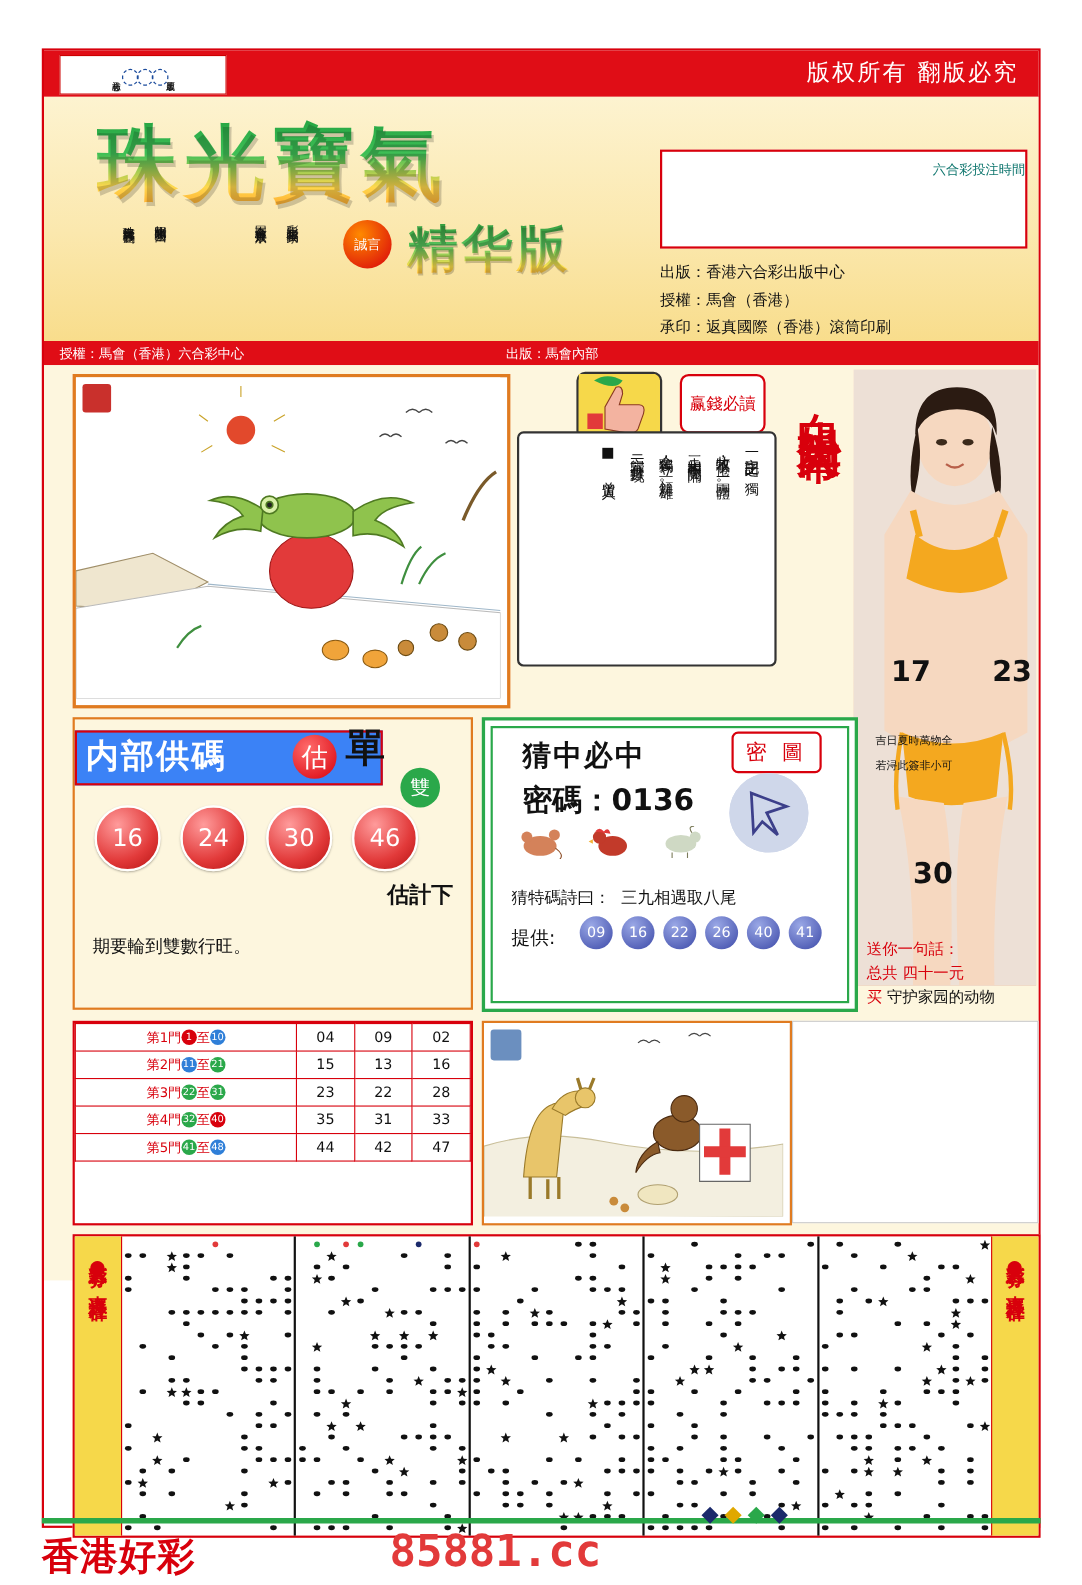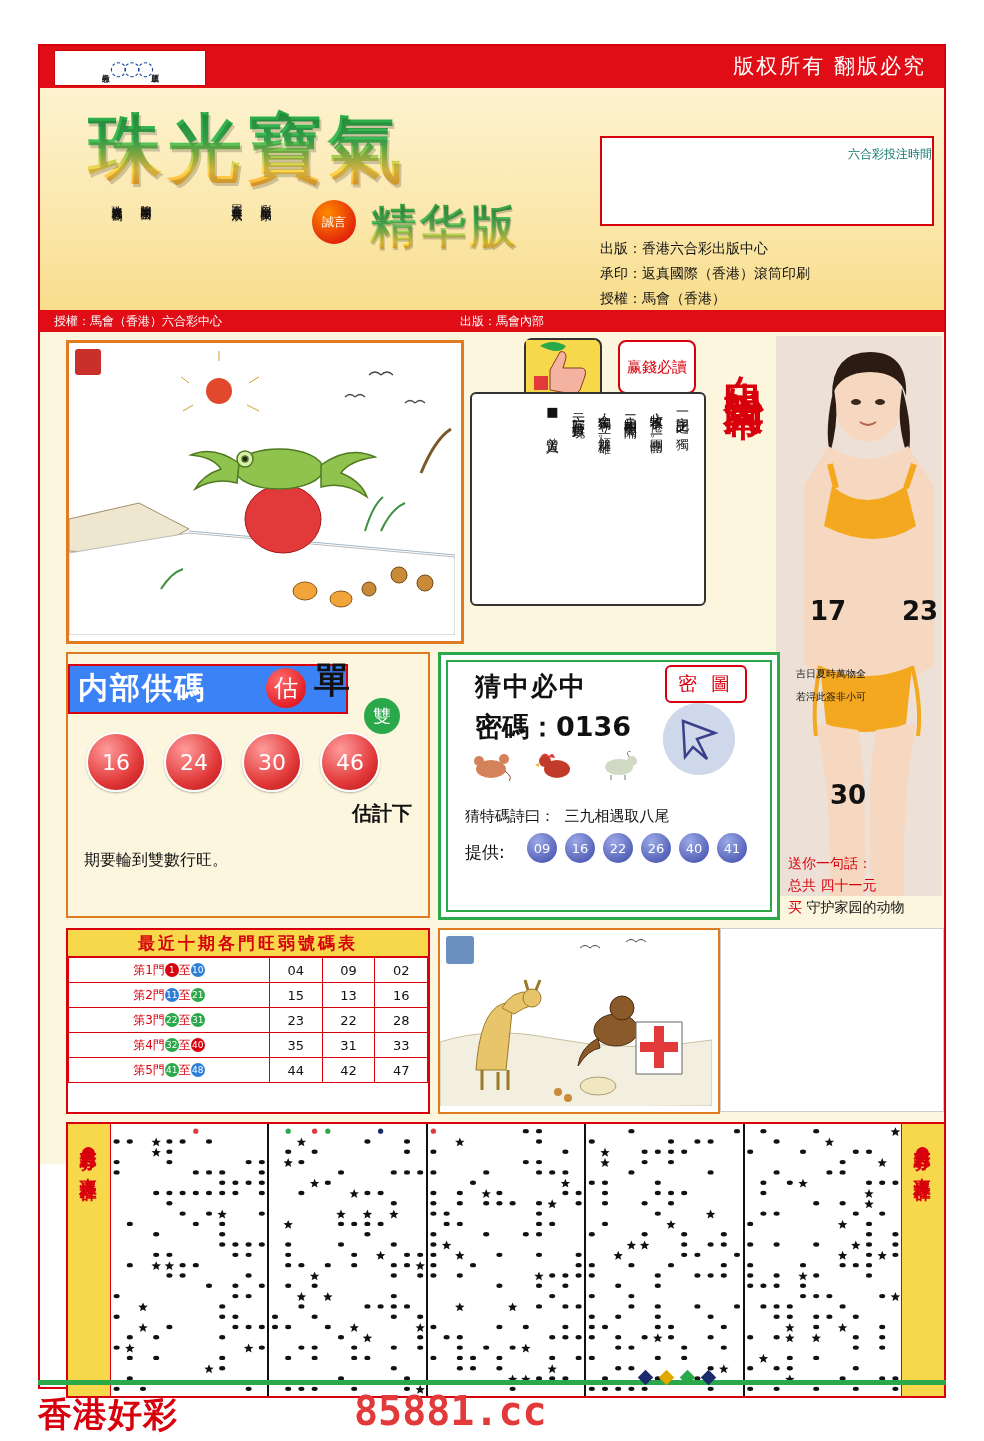--- a/index.html
+++ b/index.html
@@ -145,22 +145,22 @@
       <div class="vcols2">
         <div class="vcol">因會至首無米炊</div>
         <div class="vcol">彩賭思福萬家</div>
       </div>
 
       <div class="timebox">
         <div class="t">六合彩投注時間</div>
       </div>
       <div class="pubinfo">
         <div>出版：香港六合彩出版中心</div>
+        <div>授權：馬會（香港）</div>
         <div>承印：返真國際（香港）滾筒印刷</div>
-        <div>授權：馬會（香港）</div>
       </div>
     </div>
 
     <div class="redstrip">
       <span class="l">授權：馬會（香港）六合彩中心</span>
       <span class="r">出版：馬會內部</span>
     </div>
 
     <div class="body">
 
@@ -334,21 +334,20 @@
           <div class="pball">09</div>
           <div class="pball">16</div>
           <div class="pball">22</div>
           <div class="pball">26</div>
           <div class="pball">40</div>
           <div class="pball">41</div>
         </div>
       </div>
 
       <div class="tblwrap">
-        <div class="tblhead">最近十期各門旺弱號碼表</div>
         <table class="mini">
           <tbody>
           <tr>
             <td class="lbl"><span>第1門</span><span class="minib r">1</span><span>至</span><span class="minib">10</span></td>
             <td>04</td>
             <td>09</td>
             <td>02</td>
           </tr>
           <tr>
             <td class="lbl"><span>第2門</span><span class="minib">11</span><span>至</span><span class="minib g">21</span></td>

